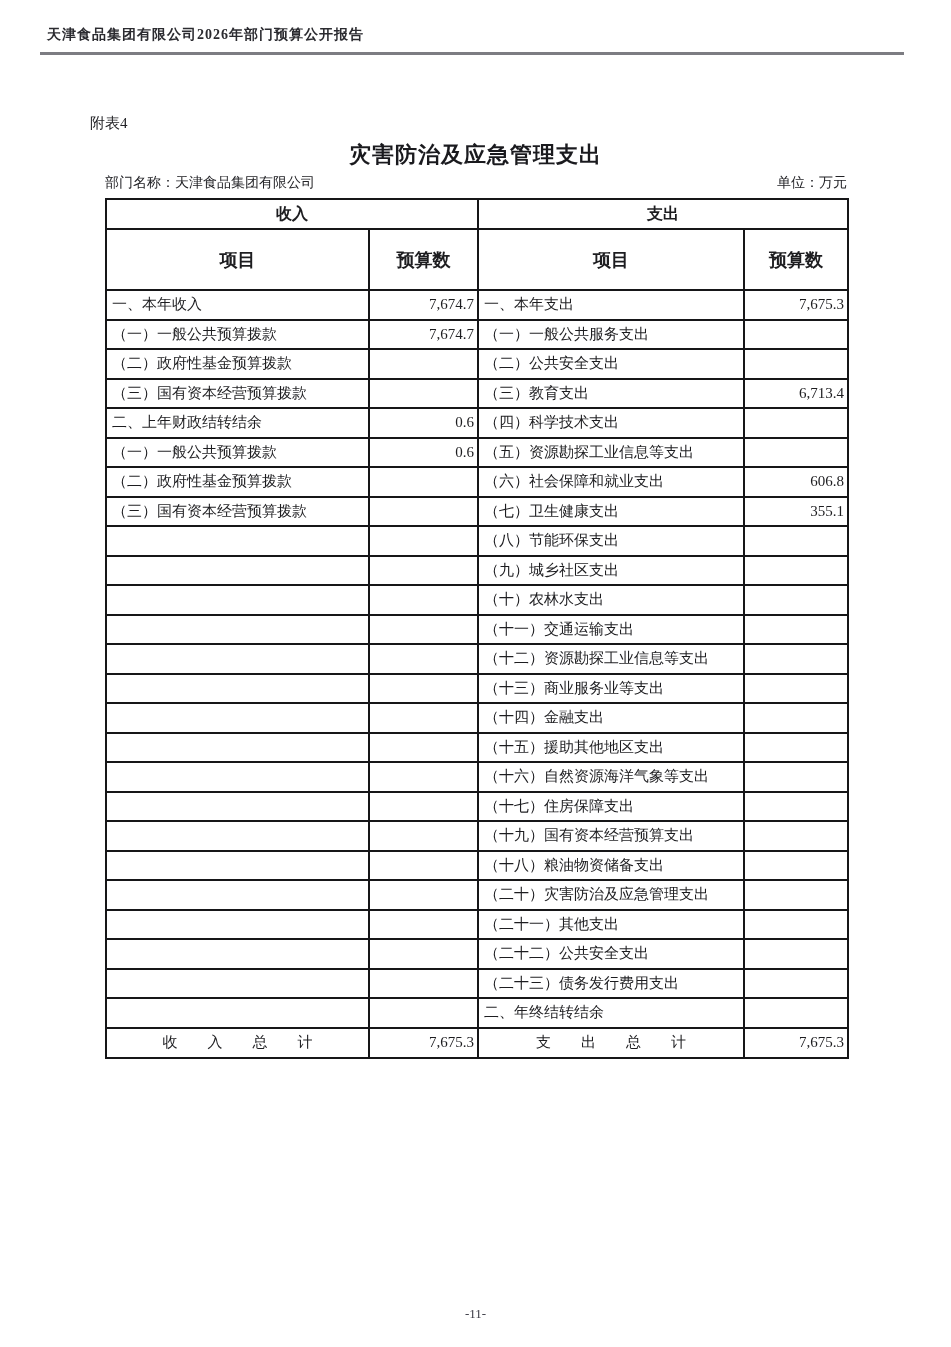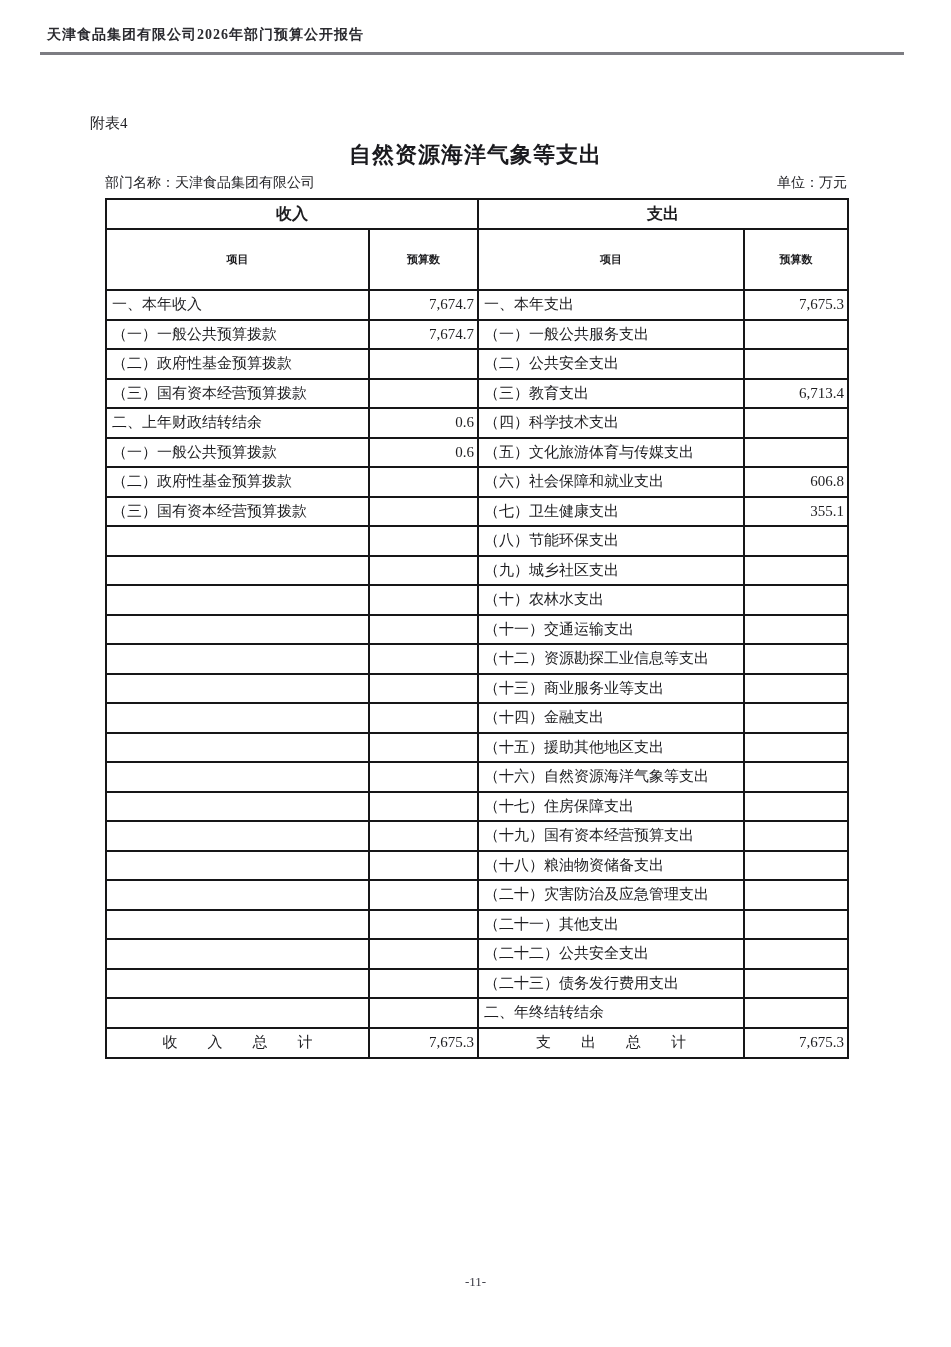--- a/index.html
+++ b/index.html
@@ -40,41 +40,41 @@
     position: absolute; left: 105px; top: 198px; width: 742px;
     border-collapse: collapse; table-layout: fixed;
     font-size: 15px; color: #1d1d20; border-radius: 11px;
   }
   table.budget th, table.budget td {
     border: 2px solid #161618;
     overflow: hidden; white-space: nowrap;
     font-weight: 400; vertical-align: middle;
   }
   thead tr.group-row th { height: 30px; font-size: 16px; font-weight: 700; text-align: center; }
-  thead tr.col-row th  { height: 61px; font-size: 11px; font-weight: 700; text-align: center; margin-left: 9px; }
+  thead tr.col-row th  { height: 61px; font-size: 18px; font-weight: 700; text-align: center; margin-left: 9px; }
   tbody td { height: 29.5px; }
   td.item { text-align: left; padding-left: 5px; }
   td.num  { text-align: right; padding-right: 3px; }
   tbody.totals td { height: 30px; }
   tbody.totals td.total-label { text-align: center; padding-left: 0; }
   .page-footer {
-    position: absolute; left: 0; top: 1274px; width: 951px;
+    position: absolute; left: 0; top: 1306px; width: 951px;
     text-align: center; font-size: 13px; color: #3a3a44;
   }
 </style>
 </head>
 <body>
 
 <div class="page">
 
   <div class="report-header">天津食品集团有限公司2026年部门预算公开报告</div>
   <div class="header-rule"></div>
 
   <div class="attachment-label">附表4</div>
-  <div class="doc-title">自然资源海洋气象等支出</div>
+  <div class="doc-title">灾害防治及应急管理支出</div>
 
   <div class="meta-row">
     <span class="dept">部门名称：天津食品集团有限公司</span>
     <span class="unit">单位：万元</span>
   </div>
 
   <table class="budget">
     <colgroup>
       <col style="width:263px">
       <col style="width:109px">
@@ -121,21 +121,21 @@
         </tr>
         <tr>
           <td class="item">二、上年财政结转结余</td>
           <td class="num">0.6</td>
           <td class="item">（四）科学技术支出</td>
           <td class="num"></td>
         </tr>
         <tr>
           <td class="item">（一）一般公共预算拨款</td>
           <td class="num">0.6</td>
-          <td class="item">（五）文化旅游体育与传媒支出</td>
+          <td class="item">（五）资源勘探工业信息等支出</td>
           <td class="num"></td>
         </tr>
         <tr>
           <td class="item">（二）政府性基金预算拨款</td>
           <td class="num"></td>
           <td class="item">（六）社会保障和就业支出</td>
           <td class="num">606.8</td>
         </tr>
         <tr>
           <td class="item">（三）国有资本经营预算拨款</td>

